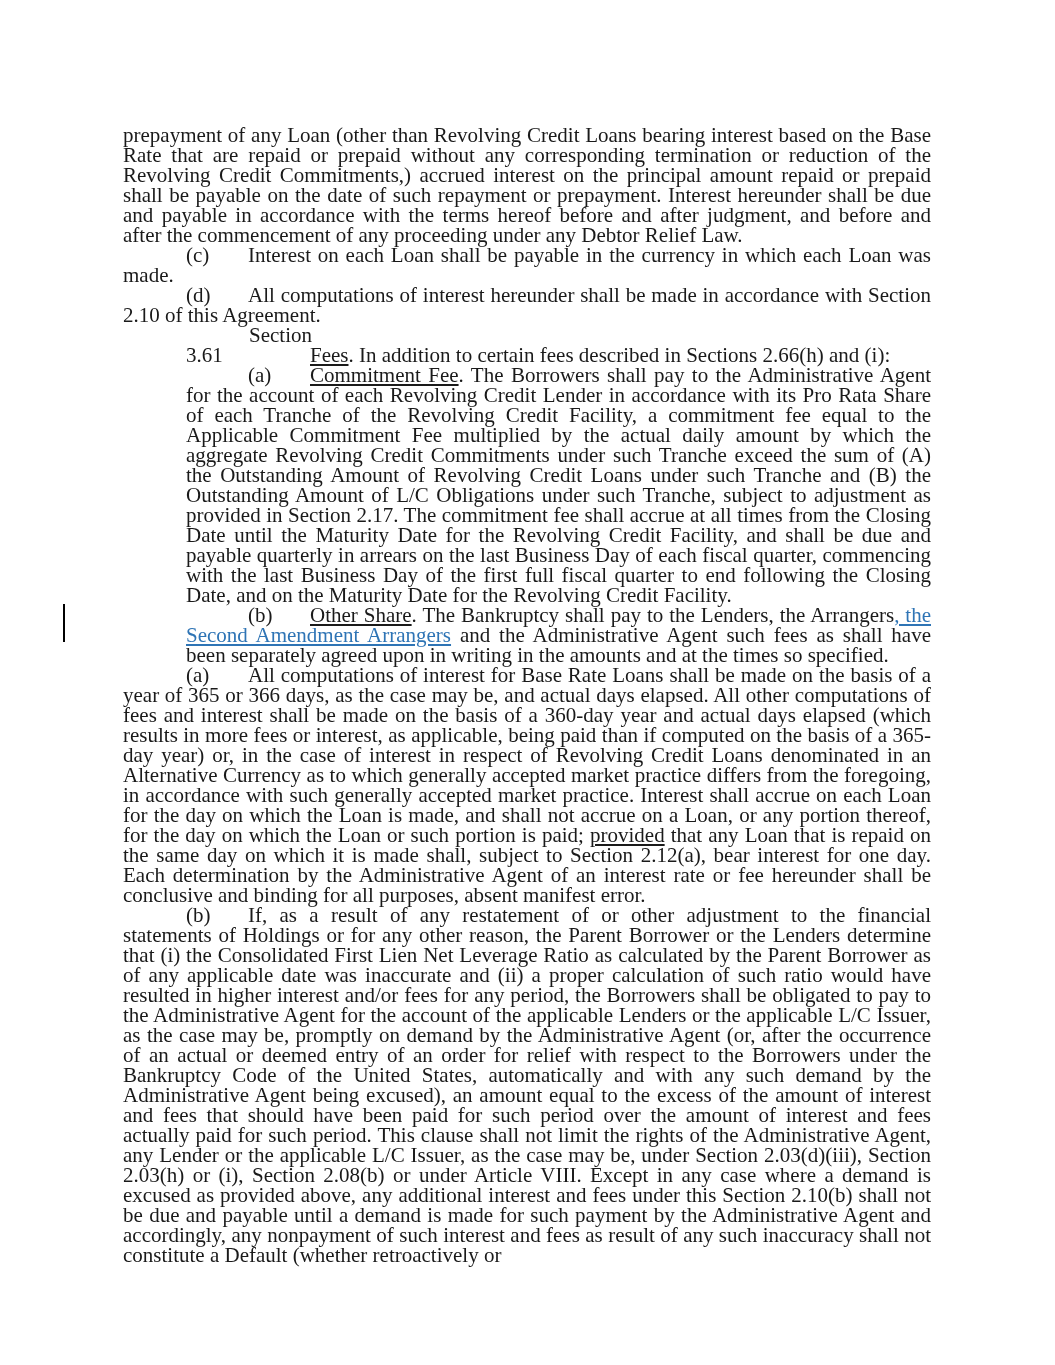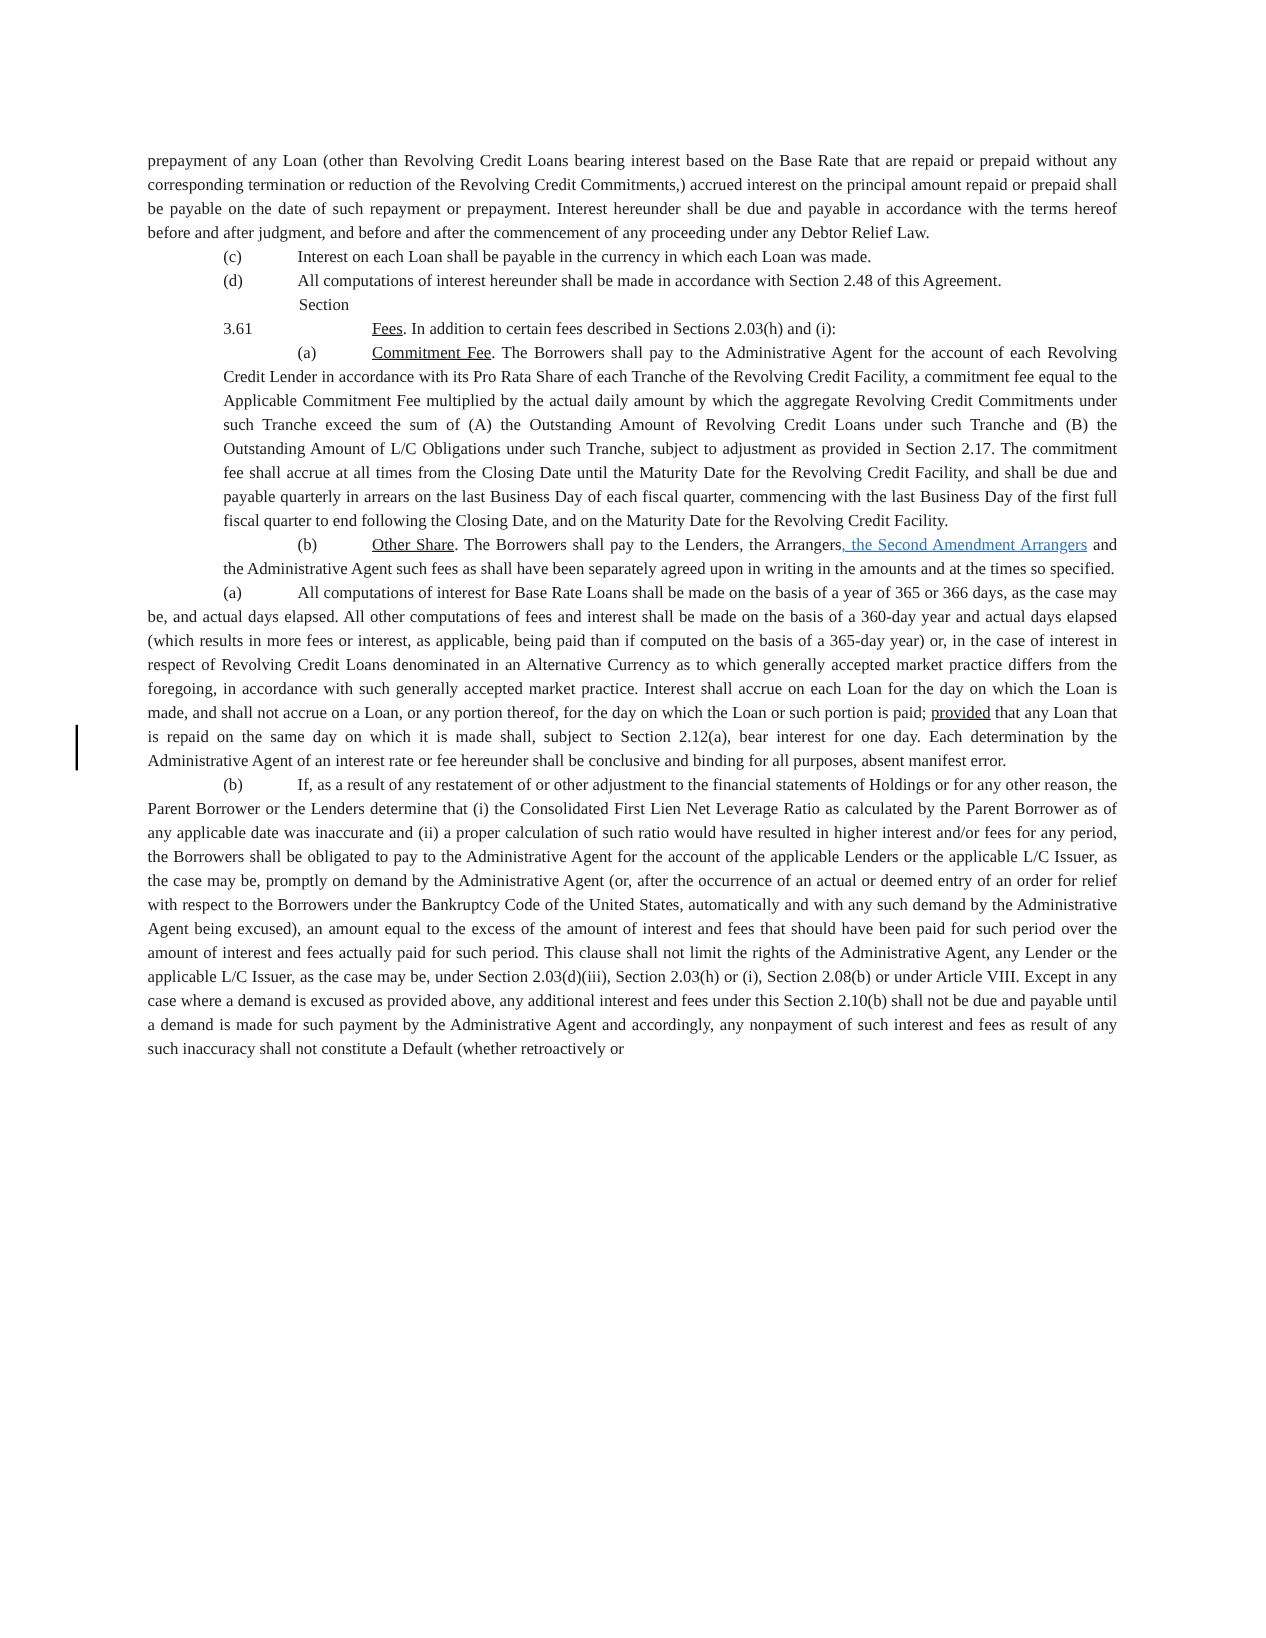--- a/index.html
+++ b/index.html
@@ -1,19 +1,19 @@
 <!DOCTYPE html>
 <html><head>
 <meta charset="utf-8">
 <style>
   html, body { margin:0; padding:0; background:#ffffff; }
   body { width:1055px; height:1365px; position:relative; overflow:hidden;
          font-family:"Liberation Serif", serif; color:#1a1a1a; }
   .page { position:absolute; left:123px; top:125px; width:808px;
-          font-size:14px; line-height:20px; }
+          font-size:21px; line-height:20px; }
   p { margin:0; text-align:justify; }
   .gap { }
   .ind { text-indent:63px; }
   .lbl { display:inline-block; width:62px; text-indent:0; }
   .seclbl { display:inline-block; width:124px; }
   .block { padding-left:63px; }
   .block .ind2 { text-indent:62px; }
   u { text-decoration:underline; }
   .ins { color:#2e74b5; text-decoration:underline; }
   .revbar { position:absolute; left:63px; top:604px; width:1.5px; height:38px; background:#000; }
@@ -21,29 +21,29 @@
 </head>
 <body>
 
 <div class="revbar"></div>
 
 <div class="page">
   <p>prepayment of any Loan (other than Revolving Credit Loans bearing interest based on the Base Rate that are repaid or prepaid without any corresponding termination or reduction of the Revolving Credit Commitments,) accrued interest on the principal amount repaid or prepaid shall be payable on the date of such repayment or prepayment. Interest hereunder shall be due and payable in accordance with the terms hereof before and after judgment, and before and after the commencement of any proceeding under any Debtor Relief Law.</p>
 
   <p class="gap ind"><span class="lbl">(c)</span><span>Interest on each Loan shall be payable in the currency in which each Loan was made.</span></p>
 
-  <p class="gap ind"><span class="lbl">(d)</span><span>All computations of interest hereunder shall be made in accordance with Section 2.48 of this Agreement.</span></p>
+  <p class="gap ind"><span class="lbl">(d)</span><span>All computations of interest hereunder shall be made in accordance with Section 2.10 of this Agreement.</span></p>
 
-  <p class="gap ind"><span class="seclbl">Section 3.61</span><u>Fees</u><span>.  In addition to certain fees described in Sections 2.03(h) and (i):</span></p>
+  <p class="gap ind"><span class="seclbl">Section 3.61</span><u>Fees</u><span>.  In addition to certain fees described in Sections 2.66(h) and (i):</span></p>
 
   <div class="block gap">
     <p class="ind2"><span class="lbl">(a)</span><u>Commitment Fee</u><span>.  The Borrowers shall pay to the Administrative Agent for the account of each Revolving Credit Lender in accordance with its Pro Rata Share of each Tranche of the Revolving Credit Facility, a commitment fee equal to the Applicable Commitment Fee multiplied by the actual daily amount by which the aggregate Revolving Credit Commitments under such Tranche exceed the sum of (A) the Outstanding Amount of Revolving Credit Loans under such Tranche and (B) the Outstanding Amount of L/C Obligations under such Tranche, subject to adjustment as provided in Section 2.17.  The commitment fee shall accrue at all times from the Closing Date until the Maturity Date for the Revolving Credit Facility, and shall be due and payable quarterly in arrears on the last Business Day of each fiscal quarter, commencing with the last Business Day of the first full fiscal quarter to end following the Closing Date, and on the Maturity Date for the Revolving Credit Facility.</span></p>
   </div>
 
   <div class="block gap">
-    <p class="ind2"><span class="lbl">(b)</span><u>Other Share</u><span>.  The Borrowers shall pay to the Lenders, the Arrangers</span><span class="ins">, the Second Amendment Arrangers</span><span> and the Administrative Agent such fees as shall have been separately agreed upon in writing in the amounts and at the times so specified.</span></p>
+    <p class="ind2"><span class="lbl">(b)</span><u>Other Share</u><span>.  The Bankruptcy shall pay to the Lenders, the Arrangers</span><span class="ins">, the Second Amendment Arrangers</span><span> and the Administrative Agent such fees as shall have been separately agreed upon in writing in the amounts and at the times so specified.</span></p>
   </div>
 
 
   <p class="gap ind"><span class="lbl">(a)</span><span>All computations of interest for Base Rate Loans shall be made on the basis of a year of 365 or 366 days, as the case may be, and actual days elapsed.  All other computations of fees and interest shall be made on the basis of a 360-day year and actual days elapsed (which results in more fees or interest, as applicable, being paid than if computed on the basis of a 365-day year) or, in the case of interest in respect of Revolving Credit Loans denominated in an Alternative Currency as to which generally accepted market practice differs from the foregoing, in accordance with such generally accepted market practice.  Interest shall accrue on each Loan for the day on which the Loan is made, and shall not accrue on a Loan, or any portion thereof, for the day on which the Loan or such portion is paid; </span><u>provided</u><span> that any Loan that is repaid on the same day on which it is made shall, subject to Section 2.12(a), bear interest for one day.  Each determination by the Administrative Agent of an interest rate or fee hereunder shall be conclusive and binding for all purposes, absent manifest error.</span></p>
 
   <p class="gap ind"><span class="lbl">(b)</span><span>If, as a result of any restatement of or other adjustment to the financial statements of Holdings or for any other reason, the Parent Borrower or the Lenders determine that (i) the Consolidated First Lien Net Leverage Ratio as calculated by the Parent Borrower as of any applicable date was inaccurate and (ii) a proper calculation of such ratio would have resulted in higher interest and/or fees for any period, the Borrowers shall be obligated to pay to the Administrative Agent for the account of the applicable Lenders or the applicable L/C Issuer, as the case may be, promptly on demand by the Administrative Agent (or, after the occurrence of an actual or deemed entry of an order for relief with respect to the Borrowers under the Bankruptcy Code of the United States, automatically and with any such demand by the Administrative Agent being excused), an amount equal to the excess of the amount of interest and fees that should have been paid for such period over the amount of interest and fees actually paid for such period.  This clause shall not limit the rights of the Administrative Agent, any Lender or the applicable L/C Issuer, as the case may be, under Section 2.03(d)(iii), Section 2.03(h) or (i), Section 2.08(b) or under Article VIII.  Except in any case where a demand is excused as provided above, any additional interest and fees under this Section 2.10(b) shall not be due and payable until a demand is made for such payment by the Administrative Agent and accordingly, any nonpayment of such interest and fees as result of any such inaccuracy shall not constitute a Default (whether retroactively or</span></p>
 </div>
 
 </body></html>

